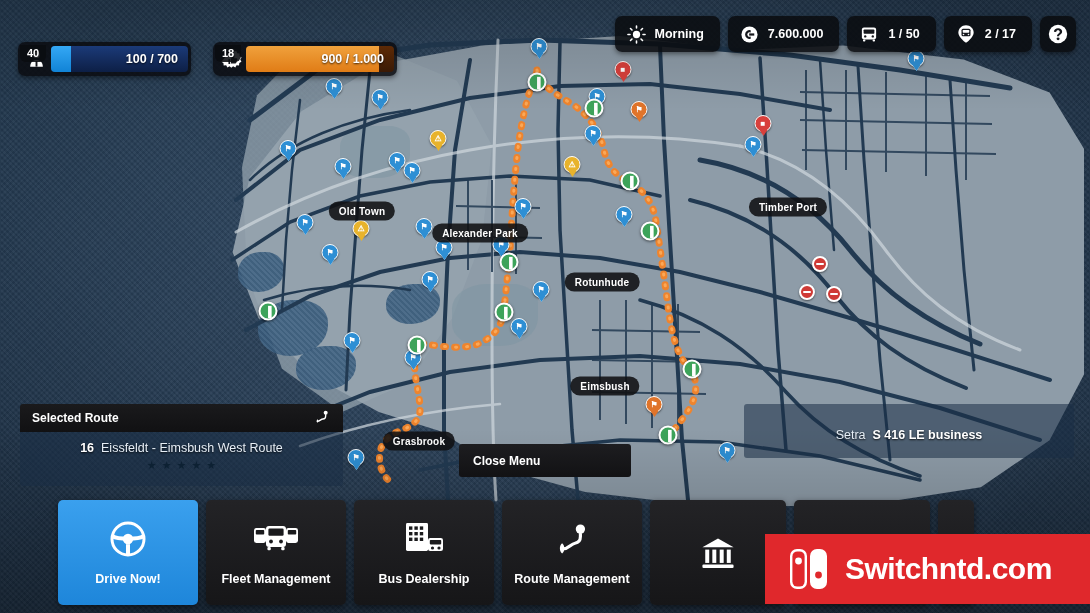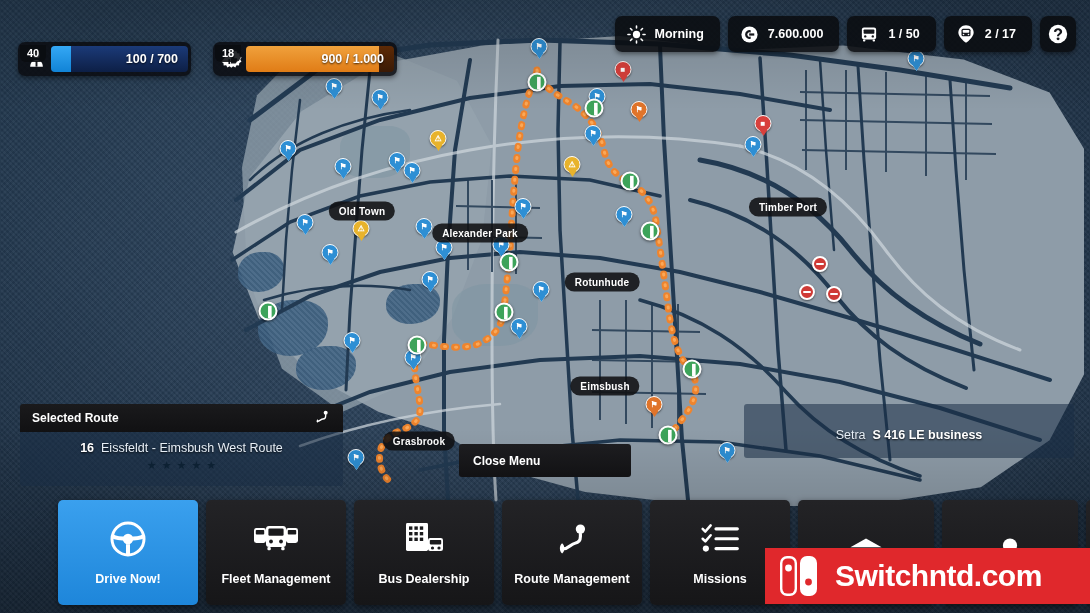--- a/index.html
+++ b/index.html
@@ -221,23 +221,23 @@
   }
   .navbtn.active { background: linear-gradient(180deg,#3aa0ee,#1e86da); margin-left: 44px; }
   .navbtn .label { font-size: 12.5px; font-weight: bold; text-align: center; }
   .navbtn .nico { height: 38px; display: flex; align-items: center; }
   .navbtn.icon-only { width: 136px; }
   .navbtn.clipped { width: 36px; overflow: hidden; }
 
   
   #watermark {
     position: absolute; right: 0; bottom: 9px;
-    width: 325px; height: 56px;
+    width: 325px; height: 70px;
     background: #e0282c;
-    display: flex; align-items: center; gap: 14px; padding-left: 12px;
+    display: flex; align-items: center; gap: 14px; padding-left: 22px;
   }
   #watermark .wm-text { color: #fff; font-size: 30px; font-weight: bold; letter-spacing: -.5px; }
   .switch-logo { display: flex; gap: 3px; }
 
   .dim { position: absolute; inset: 0; pointer-events: none;
          background: linear-gradient(180deg, rgba(0,0,0,.16), rgba(0,0,0,0) 18%, rgba(0,0,0,0) 70%, rgba(0,0,0,.30)); }
 </style>
 </head>
 <body>
 
@@ -740,35 +740,20 @@
       <div class="navbtn">
         <span class="nico">
           <svg width="40" height="36" viewBox="0 0 24 24" fill="none" stroke="#fff" stroke-width="2.1" stroke-linecap="round">
             <circle cx="17.6" cy="5.4" r="3.1" fill="#fff" stroke="none"></circle>
             <path d="M5.6,18.6 C10,18.8 11,15.2 14,14.8 C16.5,14.5 17.6,12.6 17.6,10.4 L17.6,8.6"></path>
             <path d="M5.4,14.8 C3.4,16.4 3.4,20 5.4,21.6 C7.4,20 7.4,16.4 5.4,14.8 Z" fill="#fff" stroke="none"></path>
           </svg>
         </span>
         <span class="label">Route Management</span>
       </div>
-      <div class="navbtn">
-        <span class="nico">
-          <svg width="40" height="34" viewBox="0 0 30 24" fill="none">
-            <g stroke="#fff" stroke-width="2.4" stroke-linecap="round">
-              <path d="M12,4.4 H28 M12,11.8 H28 M12,19.2 H28"></path>
-            </g>
-            <g stroke="#fff" stroke-width="1.9" fill="none" stroke-linecap="round" stroke-linejoin="round">
-              <path d="M2,4.4 L4,6.4 L8,1.8"></path>
-              <path d="M2,11.8 L4,13.8 L8,9.2"></path>
-            </g>
-            <circle cx="4.4" cy="19.2" r="2.3" fill="#fff"></circle>
-          </svg>
-        </span>
-        <span class="label">Missions</span>
-      </div>
       <div class="navbtn icon-only">
         <span class="nico">
           <svg width="38" height="34" viewBox="0 0 24 24" fill="#fff">
             <path d="M12,1.8 L23,8 L1,8 Z"></path>
             <rect x="3" y="9.6" width="2.8" height="9.4"></rect>
             <rect x="8" y="9.6" width="2.8" height="9.4"></rect>
             <rect x="13.2" y="9.6" width="2.8" height="9.4"></rect>
             <rect x="18.2" y="9.6" width="2.8" height="9.4"></rect>
             <rect x="1" y="20.2" width="22" height="2.4" rx=".8"></rect>
           </svg>

